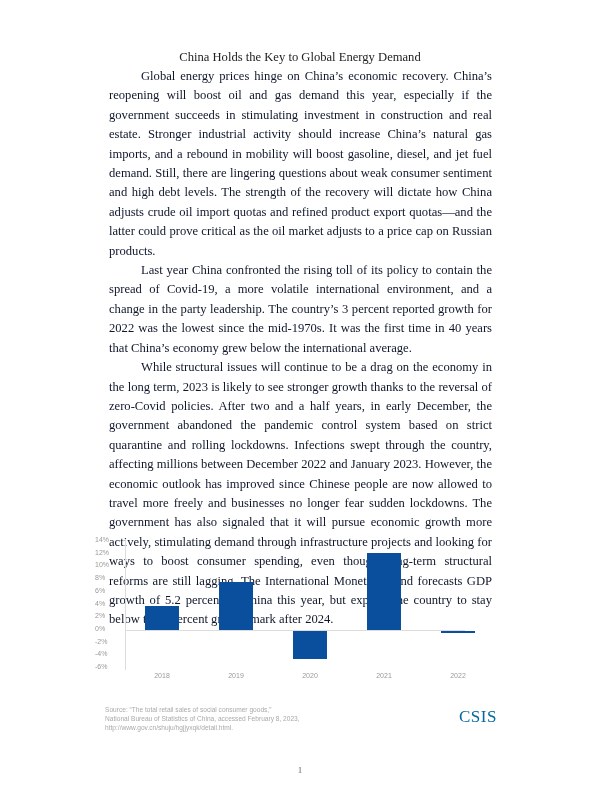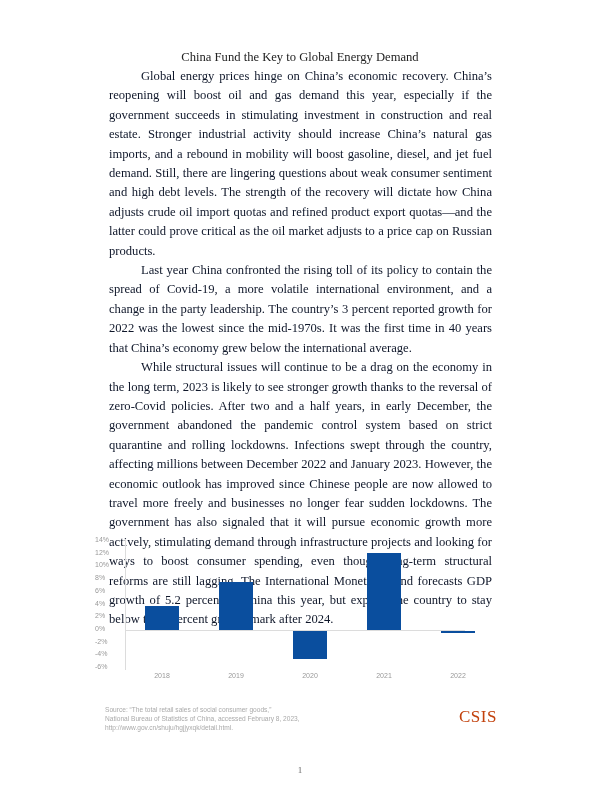--- a/index.html
+++ b/index.html
@@ -30,33 +30,33 @@
     font-family: "Liberation Sans", sans-serif; font-size: 7px; color: #999;
   }
   .axis-line { position: absolute; background: #dcdcdc; }
   .bar { position: absolute; background: #0a4e9e; }
   .source {
     position: absolute; left: 105px; top: 705px; width: 260px;
     font-family: "Liberation Sans", sans-serif; font-size: 6.6px; line-height: 9px; color: #aaa;
   }
   .logo {
     position: absolute; left: 459px; top: 707px;
-    font-family: "Liberation Serif", serif; font-size: 17px; color: #c2410c; letter-spacing: 0.5px;
+    font-family: "Liberation Serif", serif; font-size: 17px; color: #0369a1; letter-spacing: 0.5px;
   }
   .page-num {
     position: absolute; top: 765px; left: 0; width: 600px; text-align: center;
     font-family: "Liberation Serif", serif; font-size: 9px; color: #666;
   }
 </style>
 </head>
 <body>
 
 <div class="page">
 
-  <div class="title">China Fund the Key to Global Energy Demand</div>
+  <div class="title">China Holds the Key to Global Energy Demand</div>
 
   <div class="body-text" style="top:67px;">
     <p>Global energy prices hinge on China’s economic recovery. China’s reopening will boost oil and gas demand this year, especially if the government succeeds in stimulating investment in construction and real estate. Stronger industrial activity should increase China’s natural gas imports, and a rebound in mobility will boost gasoline, diesel, and jet fuel demand. Still, there are lingering questions about weak consumer sentiment and high debt levels. The strength of the recovery will dictate how China adjusts crude oil import quotas and refined product export quotas—and the latter could prove critical as the oil market adjusts to a price cap on Russian products.</p>
     <p>Last year China confronted the rising toll of its policy to contain the spread of Covid-19, a more volatile international environment, and a change in the party leadership. The country’s 3 percent reported growth for 2022 was the lowest since the mid-1970s. It was the first time in 40 years that China’s economy grew below the international average.</p>
     <p>While structural issues will continue to be a drag on the economy in the long term, 2023 is likely to see stronger growth thanks to the reversal of zero-Covid policies. After two and a half years, in early December, the government abandoned the pandemic control system based on strict quarantine and rolling lockdowns. Infections swept through the country, affecting millions between December 2022 and January 2023. However, the economic outlook has improved since Chinese people are now allowed to travel more freely and businesses no longer fear sudden lockdowns. The government has also signaled that it will pursue economic growth more actively, stimulating demand through infrastructure projects and looking for ways to boost consumer spending, even though long-term structural reforms are still lagging. The International Monetary Fund forecasts GDP growth of 5.2 percent in China this year, but expects the country to stay below the 4 percent growth mark after 2024.</p>
   </div>
 
 
   <div class="chart" id="chart">
     <div class="axis-line" style="left:30px; top:4px; width:1px; height:131px;"></div>

